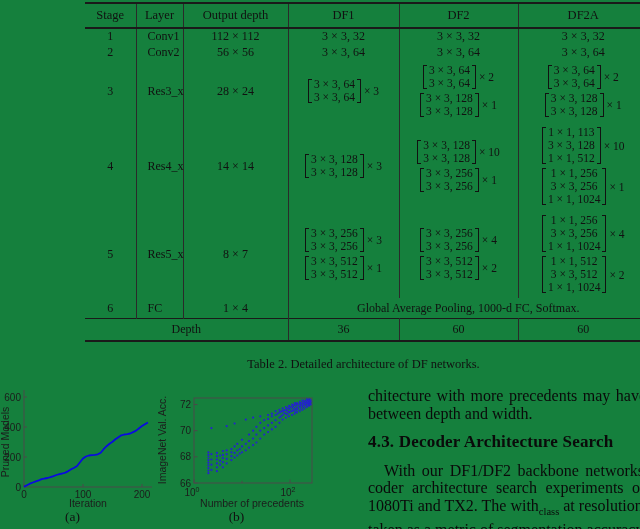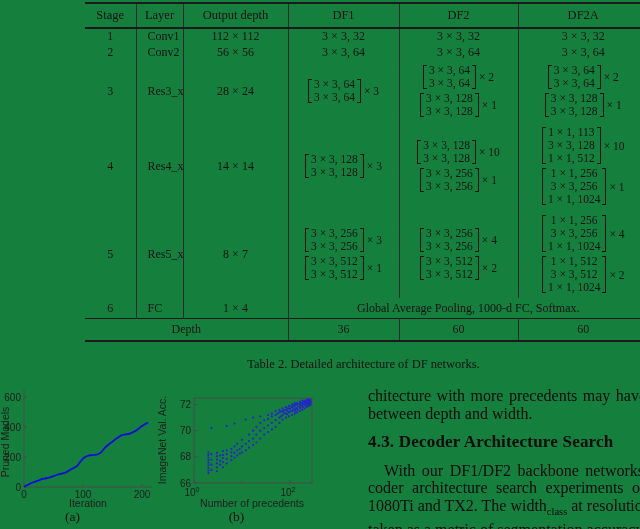--- a/index.html
+++ b/index.html
@@ -514,17 +514,17 @@
     </svg>
   <div class="subcap" id="cap-a">(a)</div>
   <div class="subcap" id="cap-b">(b)</div>
 
   <div class="rightcol">
     <div class="bodyline ws1">chitecture with more precedents may have a</div>
     <div class="bodyline">between depth and width.</div>
     <div class="heading">4.3. Decoder Architecture Search</div>
     <div class="bodyline indent ws2">With our DF1/DF2 backbone networks, w</div>
     <div class="bodyline ws3">coder architecture search experiments on t</div>
-    <div class="bodyline"><span>1080Ti and TX2. The width</span><sub>class</sub><span> at resolution</span></div>
+    <div class="bodyline"><span>1080Ti and TX2. The with</span><sub>class</sub><span> at resolution</span></div>
     <div class="bodyline">taken as a metric of segmentation accuracy.</div>
   </div>
 
 </div>
 
 </body></html>

